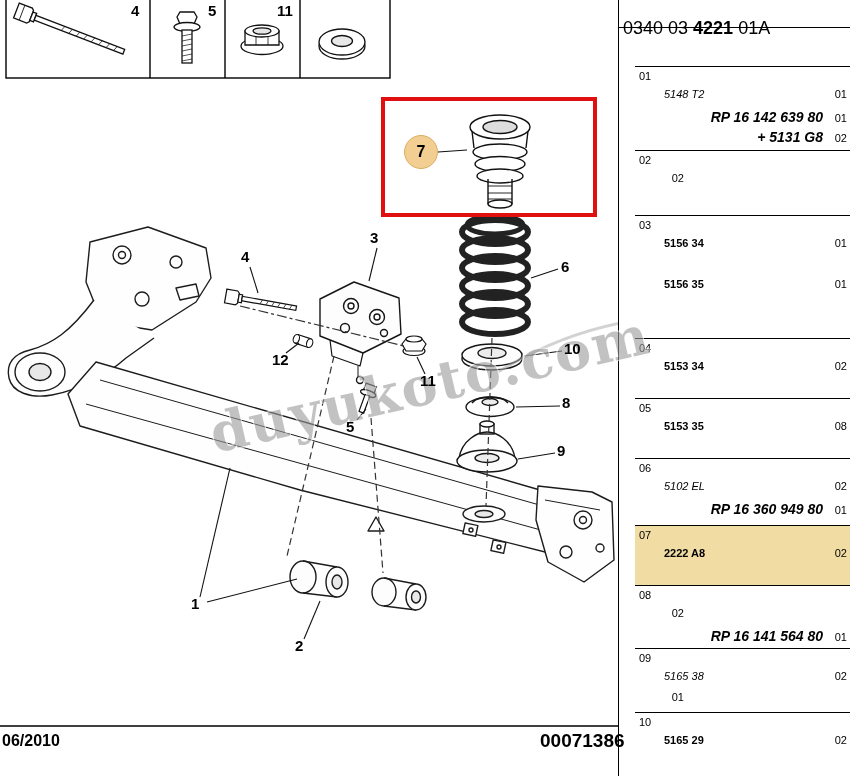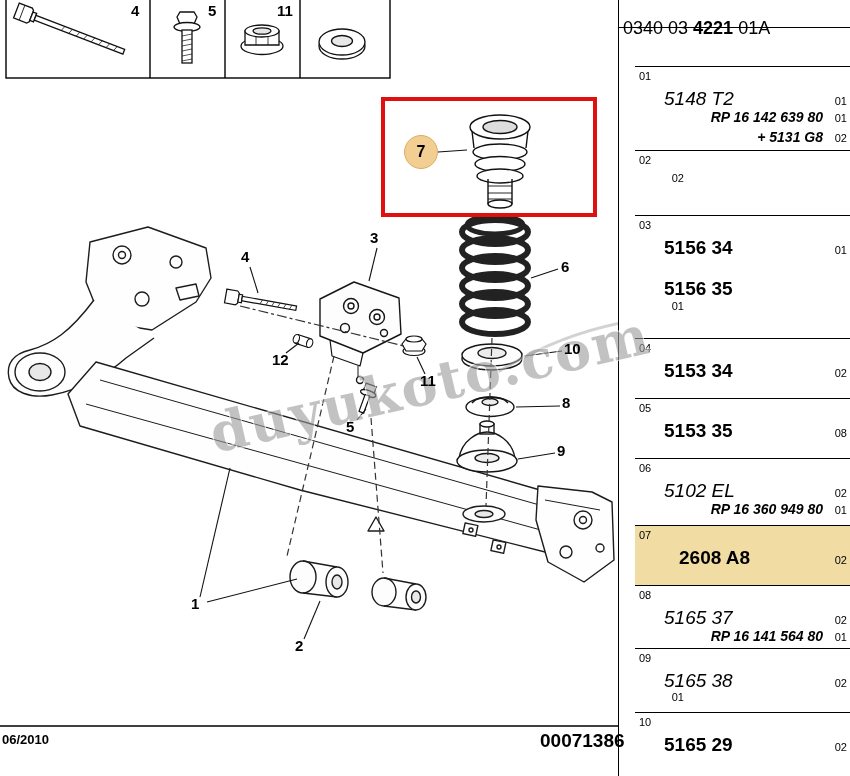--- a/index.html
+++ b/index.html
@@ -21,39 +21,39 @@
 
   #watermark {
     position:absolute; z-index:4; left:158px; top:352px; width:544px; text-align:center;
     transform:rotate(-13deg);
     font-family:"DejaVu Serif", serif; font-weight:bold; font-size:54px; letter-spacing:2px;
     color:rgba(138,138,138,0.85); opacity:0.6;
     text-shadow:1px 1px 0 #fff, -1px -1px 0 #fff, 1px -1px 0 #fff, -1px 1px 0 #fff;
     pointer-events:none; white-space:nowrap;
   }
 
-  #footer-date { position:absolute; left:2px;  top:732px; font-size:13px; font-weight:bold; z-index:3; }
+  #footer-date { position:absolute; left:2px;  top:732px; font-size:16px; font-weight:bold; z-index:3; }
   #footer-doc  { position:absolute; left:540px; top:730px; font-size:19px; font-weight:bold; z-index:3; }
 
   #parts-table {
     position:absolute; left:618px; top:0; width:232px; height:776px;
     border-left:1.5px solid #000; background:#fff; z-index:2;
   }
   #parts-table .thead {
     position:absolute; top:0; left:0; right:0; height:28px;
     border-bottom:1.5px solid #000; font-size:18px; padding:18px 0 0 4px; white-space:pre;
   }
   #parts-table .thead .b { font-weight:bold; }
 
   .trow { position:absolute; left:16px; right:0; border-top:1.5px solid #000; }
-  .trow.hl { background:#f1dda4;padding-left:15px; }
+  .trow.hl { background:#f1dda4; }
   .trow .ref { position:absolute; top:3px; left:4px; font-size:11px; }
   .trow .lines { padding-top:21px; }
   .tline { display:flex; align-items:baseline; padding:0 3px 0 29px; height:20.5px; }
-  .tline .txt { flex:1; font-size:19px; white-space:pre; }
+  .tline .txt { flex:1; font-size:11px; white-space:pre; }
   .txt.bold { font-weight:bold; }
   .txt.it { font-style:italic; }
   .txt.rp { font-style:italic; font-weight:bold; text-align:right; padding-right:4px; font-size:14px; }
   .tline .qty { width:20px; text-align:right; font-size:11px; }
 </style>
 </head>
 <body>
 
 <div id="page">
 
@@ -321,21 +321,21 @@
       </div>
     </div>
 
     <div class="trow" style="top:215px; height:123px;">
       <div class="ref">03</div>
       <div class="lines">
         <div class="tline">
             <span class="txt bold">5156 34</span>
             <span class="qty">01</span>
           </div>
-        <div class="tline" style="margin-top:20px;flex-direction:column;">
+        <div class="tline" style="margin-top:20px;">
             <span class="txt bold">5156 35</span>
             <span class="qty">01</span>
           </div>
       </div>
     </div>
 
     <div class="trow" style="top:338px; height:60px;">
       <div class="ref">04</div>
       <div class="lines">
         <div class="tline">
@@ -366,31 +366,30 @@
             <span class="txt rp">RP 16 360 949 80</span>
             <span class="qty">01</span>
           </div>
       </div>
     </div>
 
     <div class="trow hl" style="top:525px; height:60px;">
       <div class="ref">07</div>
       <div class="lines">
         <div class="tline">
-            <span class="txt bold">2608 A8</span>
+            <span class="txt bold">2222 A8</span>
             <span class="qty">02</span>
           </div>
       </div>
     </div>
 
     <div class="trow" style="top:585px; height:63px;">
       <div class="ref">08</div>
       <div class="lines">
         <div class="tline">
-            <span class="txt it">5165 37</span>
             <span class="qty">02</span>
           </div>
         <div class="tline">
             <span class="txt rp">RP 16 141 564 80</span>
             <span class="qty">01</span>
           </div>
       </div>
     </div>
 
     <div class="trow" style="top:648px; height:64px;">

